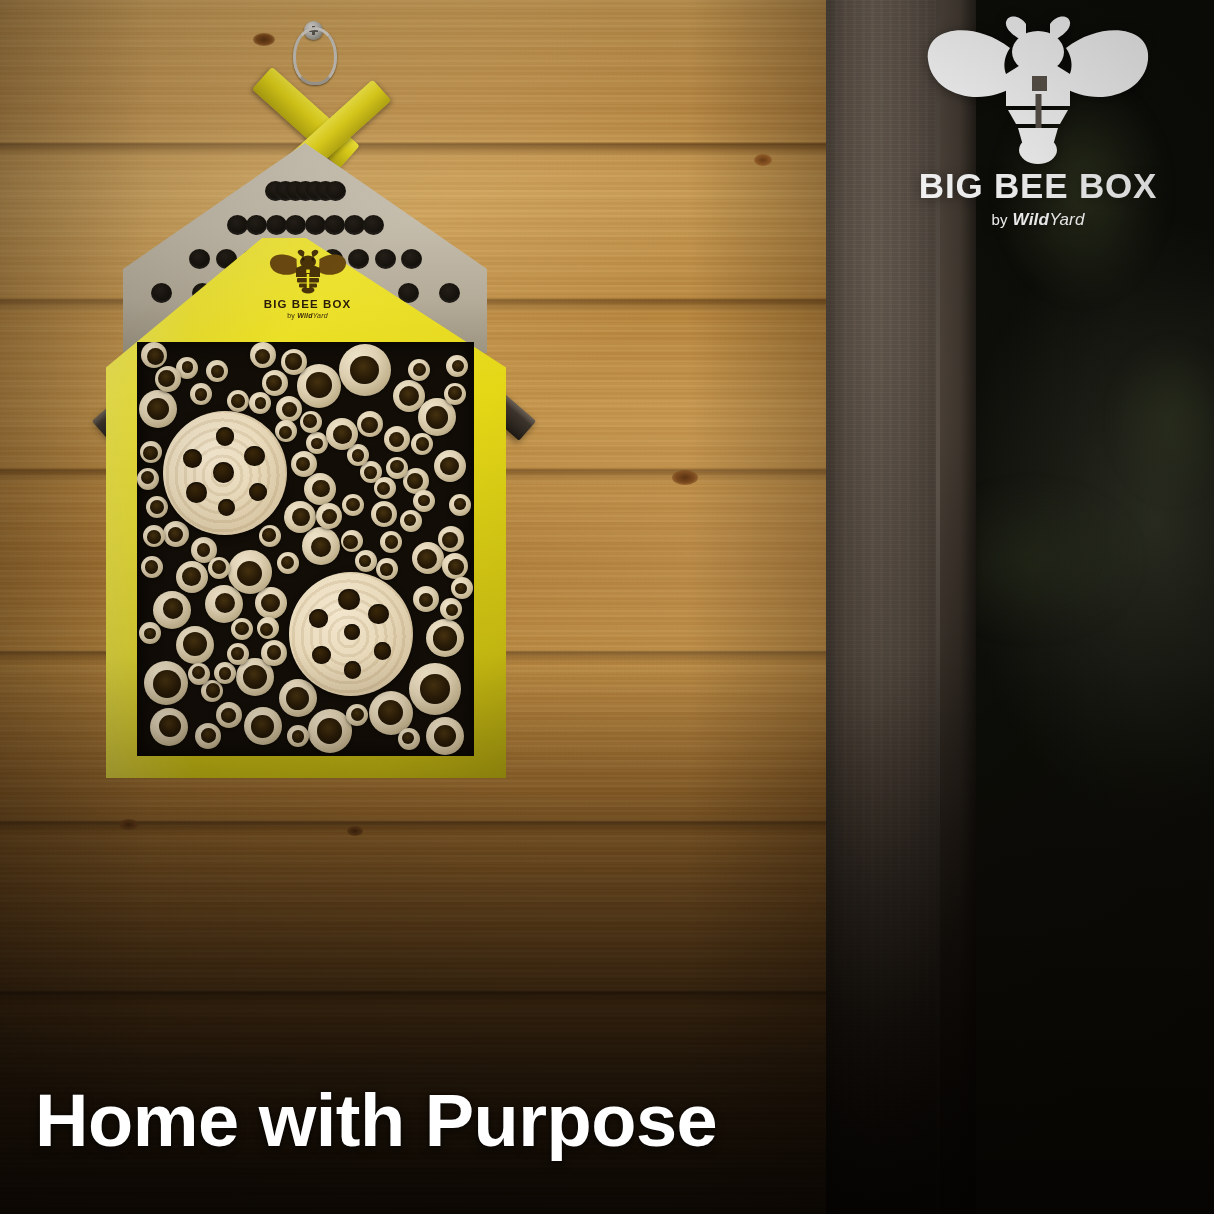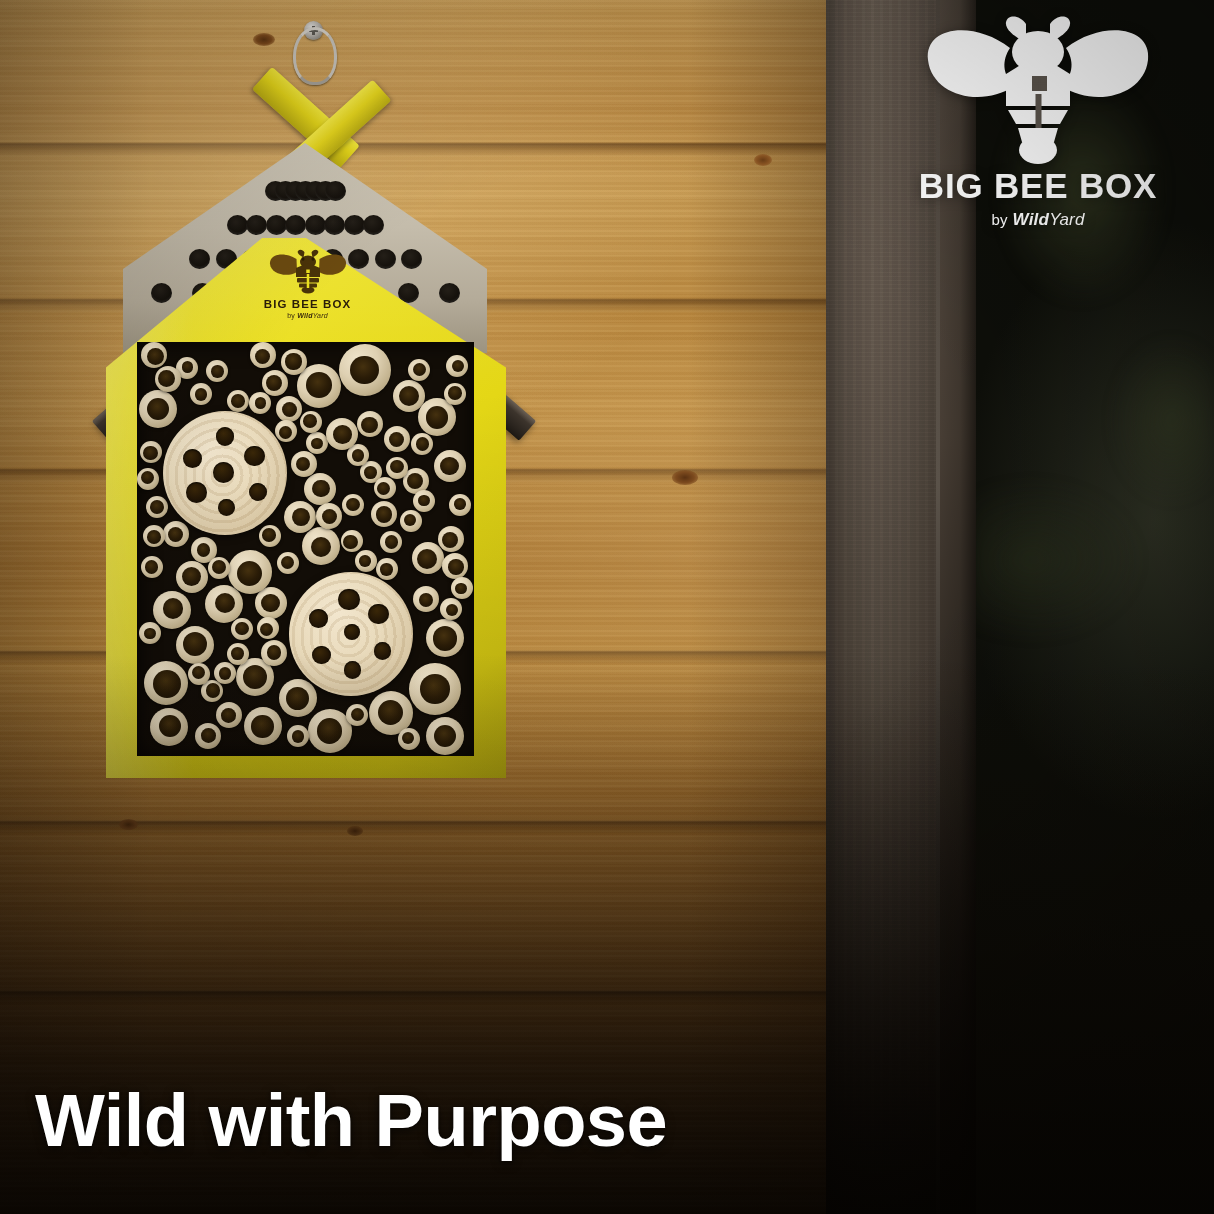--- a/index.html
+++ b/index.html
@@ -822,16 +822,16 @@
     <div class="brand-sub">
       <span class="by">by</span>
       <span class="wild">Wild</span><span class="yard">Yard</span>
     </div>
   </div>
 
   <div class="vignette"></div>
   <div class="bottom-scrim"></div>
 
   <div id="copy">
-    <div class="headline">Wild with Purpose</div>
+    <div class="headline">Home with Purpose</div>
   </div>
 
 </div>
 
 </body></html>

